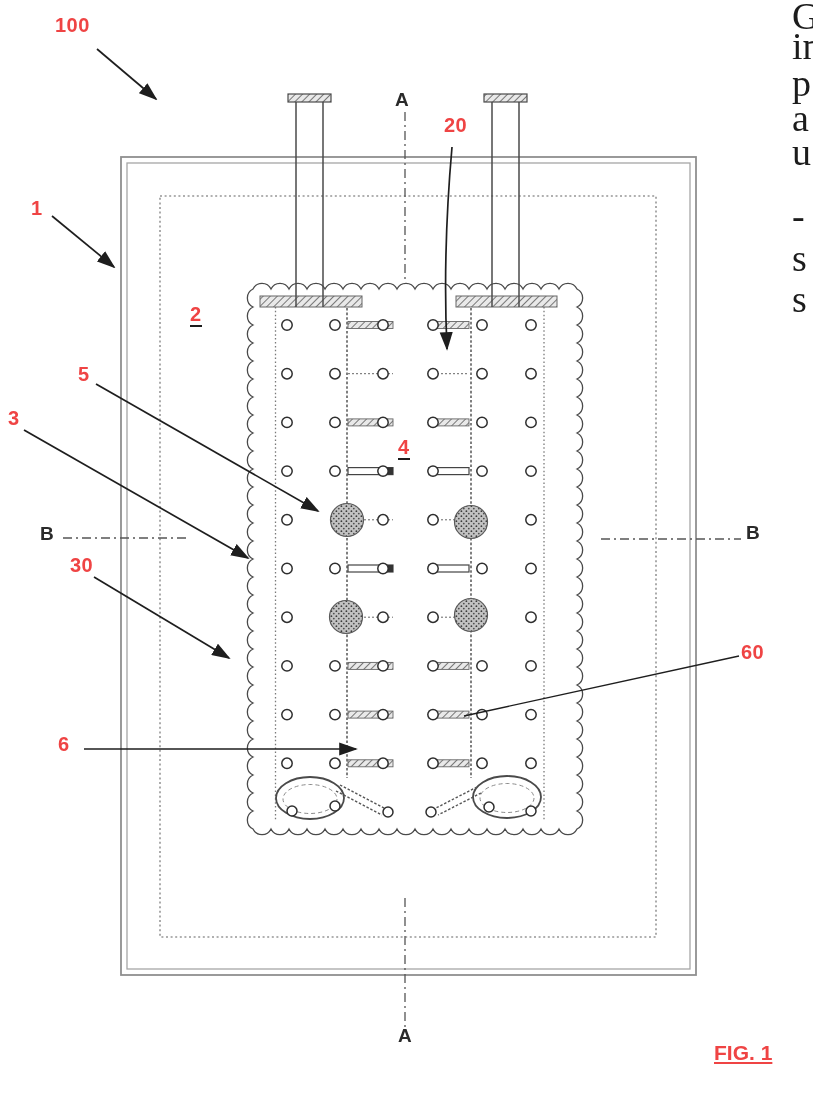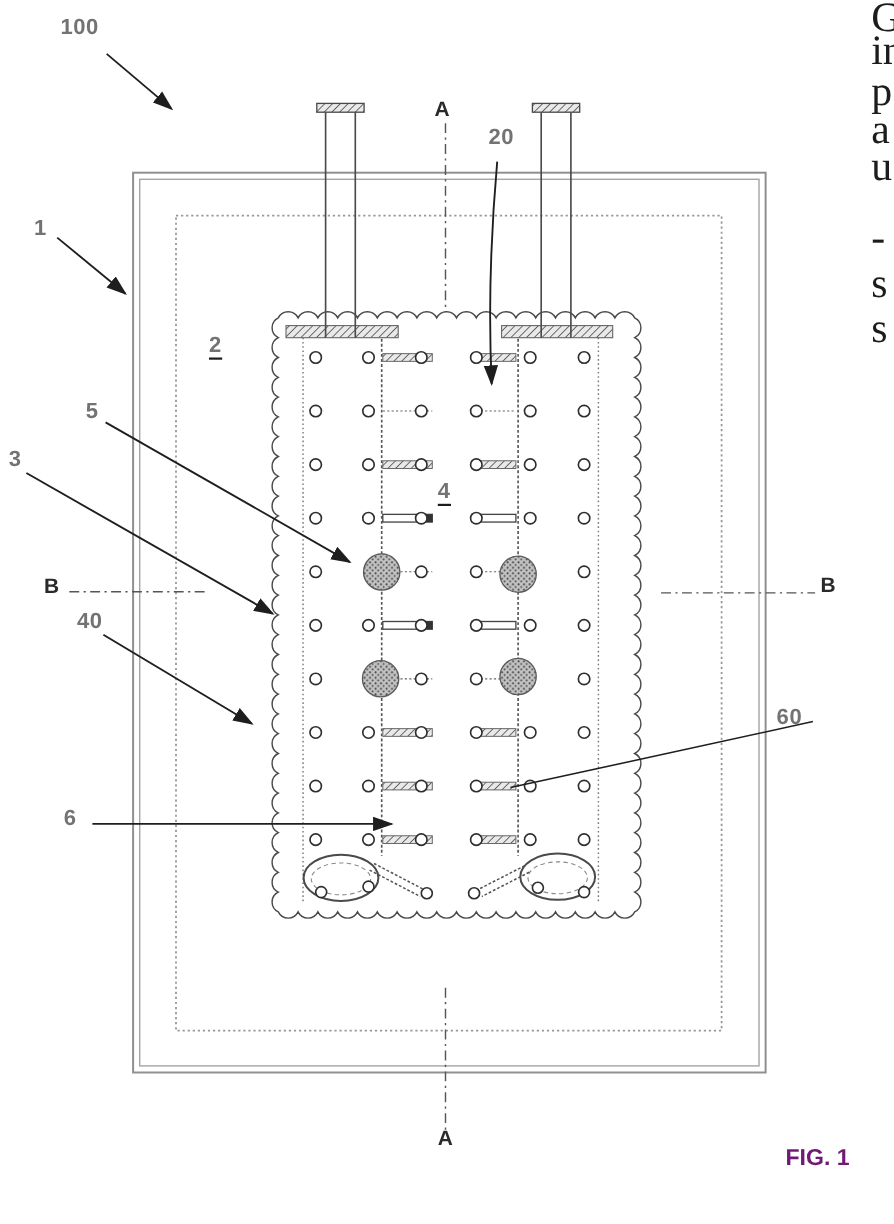--- a/index.html
+++ b/index.html
@@ -3,32 +3,32 @@
 <meta charset="utf-8">
 <style>
   html,body{margin:0;padding:0;background:#fff;}
   #page{
     position:relative;width:813px;height:1113px;background:#fff;
     overflow:hidden;font-family:"Liberation Sans",sans-serif;
   }
   #fig-svg{position:absolute;left:0;top:0;}
   .ref{
     position:absolute;font:bold 20px "Liberation Sans",sans-serif;
-    color:#737373;letter-spacing:0.5px;white-space:nowrap;
+    color:#ef4444;letter-spacing:0.5px;white-space:nowrap;
   }
   .underlined{border-bottom:2px solid #1c1c1c;padding-bottom:0px;line-height:21px;}
   .section-letter{
     position:absolute;font:bold 19px "Liberation Sans",sans-serif;color:#2a2a2a;
   }
   .edge-line{
     position:absolute;left:792px;font:28px "Liberation Serif",serif;
     font-size:38px;line-height:38px;color:#1c1c1c;white-space:nowrap;
   }
   .caption{
-    position:absolute;font:bold 21px "Liberation Sans",sans-serif;color:#701a75;
+    position:absolute;font:bold 21px "Liberation Sans",sans-serif;color:#ef4444;text-decoration:underline;
   }
 </style>
 </head>
 <body>
 
 <div id="page">
 
   <svg id="fig-svg" width="813" height="1113" viewBox="0 0 813 1113">
     <defs>
       <pattern id="hatchP" width="5" height="5" patternUnits="userSpaceOnUse" patternTransform="rotate(45)">
@@ -191,24 +191,24 @@
       <path d="M452,147 C446,215 444,285 447,349" marker-end="url(#arrow)"></path>
       <line x1="739" y1="656" x2="464" y2="716" stroke-width="1.4"></line>
     </g>
   </svg>
 
   <div class="ref" style="left:55px;top:14px">100</div>
   <div class="ref" style="left:31px;top:197px">1</div>
   <div class="ref underlined" style="left:190px;top:304px">2</div>
   <div class="ref" style="left:78px;top:363px">5</div>
   <div class="ref" style="left:8px;top:407px">3</div>
-  <div class="ref" style="left:70px;top:554px">40</div>
+  <div class="ref" style="left:70px;top:554px">30</div>
   <div class="ref" style="left:58px;top:733px">6</div>
   <div class="ref" style="left:444px;top:114px">20</div>
-  <div class="ref" style="left:706px;top:641px">60</div>
+  <div class="ref" style="left:741px;top:641px">60</div>
   <div class="ref underlined" style="left:398px;top:437px">4</div>
 
   <div class="section-letter" style="left:395px;top:89px">A</div>
   <div class="section-letter" style="left:398px;top:1025px">A</div>
   <div class="section-letter" style="left:40px;top:523px">B</div>
   <div class="section-letter" style="left:746px;top:522px">B</div>
 
   <div class="edge-line" style="top:-3px">G</div>
   <div class="edge-line" style="top:27px">in</div>
   <div class="edge-line" style="top:64px">p</div>

